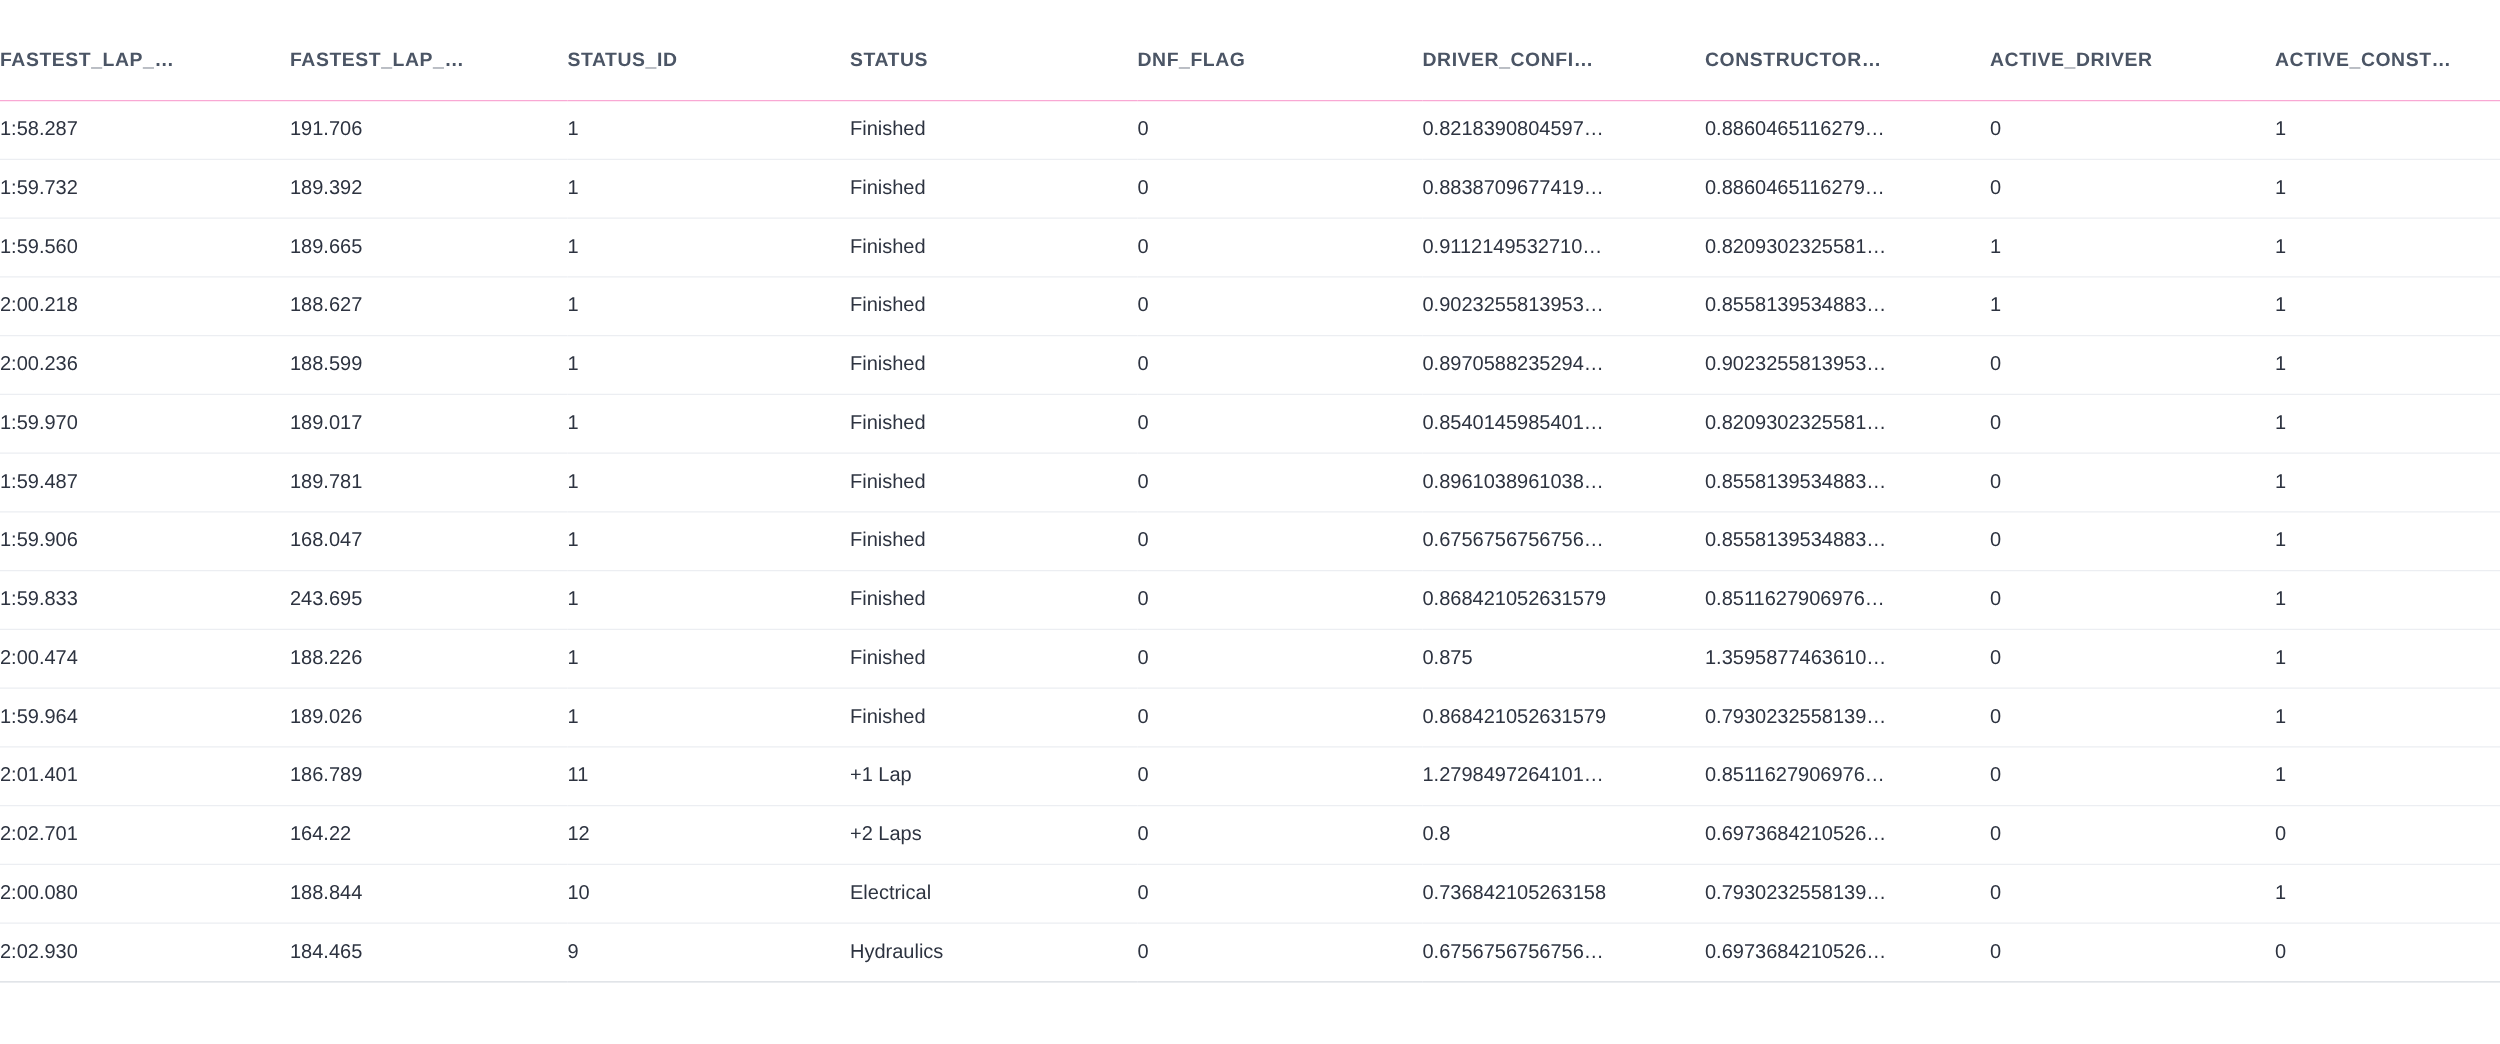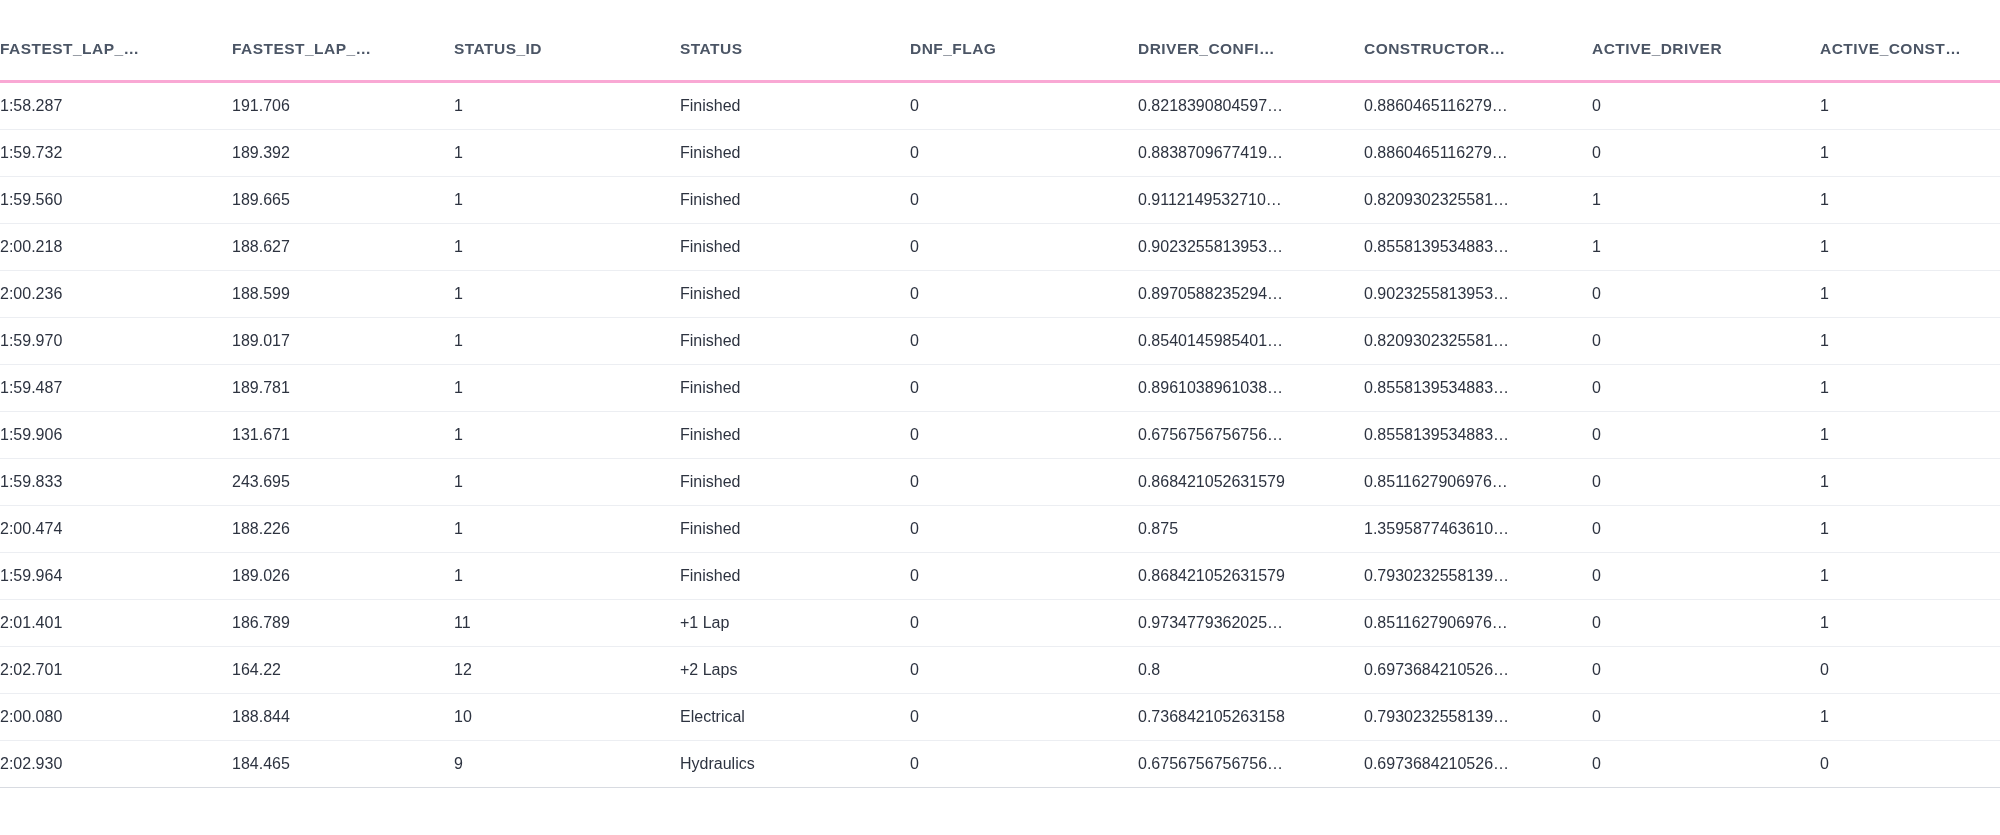--- a/index.html
+++ b/index.html
@@ -28,21 +28,21 @@
     color: #4b5565;
     padding: 0 0 22px 0;
     height: 58px;
     vertical-align: bottom;
     white-space: nowrap;
     overflow: hidden;
     text-overflow: ellipsis;
     background: #ffffff;
   }
   .data-grid thead tr {
-    border-bottom: 3px solid #f9a8d4;
+    border-bottom: 1px solid #f9a8d4;
   }
   .data-grid tbody td {
     font-size: 16px;
     font-weight: 400;
     color: #2d3340;
     height: 46px;
     padding: 0;
     white-space: nowrap;
     overflow: hidden;
     text-overflow: ellipsis;
@@ -165,21 +165,21 @@
         <td>1</td>
         <td>Finished</td>
         <td>0</td>
         <td>0.8961038961038…</td>
         <td>0.8558139534883…</td>
         <td>0</td>
         <td>1</td>
       </tr>
       <tr>
         <td class="col-0">1:59.906</td>
-        <td>131.671</td>
+        <td>168.047</td>
         <td>1</td>
         <td>Finished</td>
         <td>0</td>
         <td>0.6756756756756…</td>
         <td>0.8558139534883…</td>
         <td>0</td>
         <td>1</td>
       </tr>
       <tr>
         <td class="col-0">1:59.833</td>
@@ -213,21 +213,21 @@
         <td>0.7930232558139…</td>
         <td>0</td>
         <td>1</td>
       </tr>
       <tr>
         <td class="col-0">2:01.401</td>
         <td>186.789</td>
         <td>11</td>
         <td>+1 Lap</td>
         <td>0</td>
-        <td>0.9734779362025…</td>
+        <td>1.2798497264101…</td>
         <td>0.8511627906976…</td>
         <td>0</td>
         <td>1</td>
       </tr>
       <tr>
         <td class="col-0">2:02.701</td>
         <td>164.22</td>
         <td>12</td>
         <td>+2 Laps</td>
         <td>0</td>

